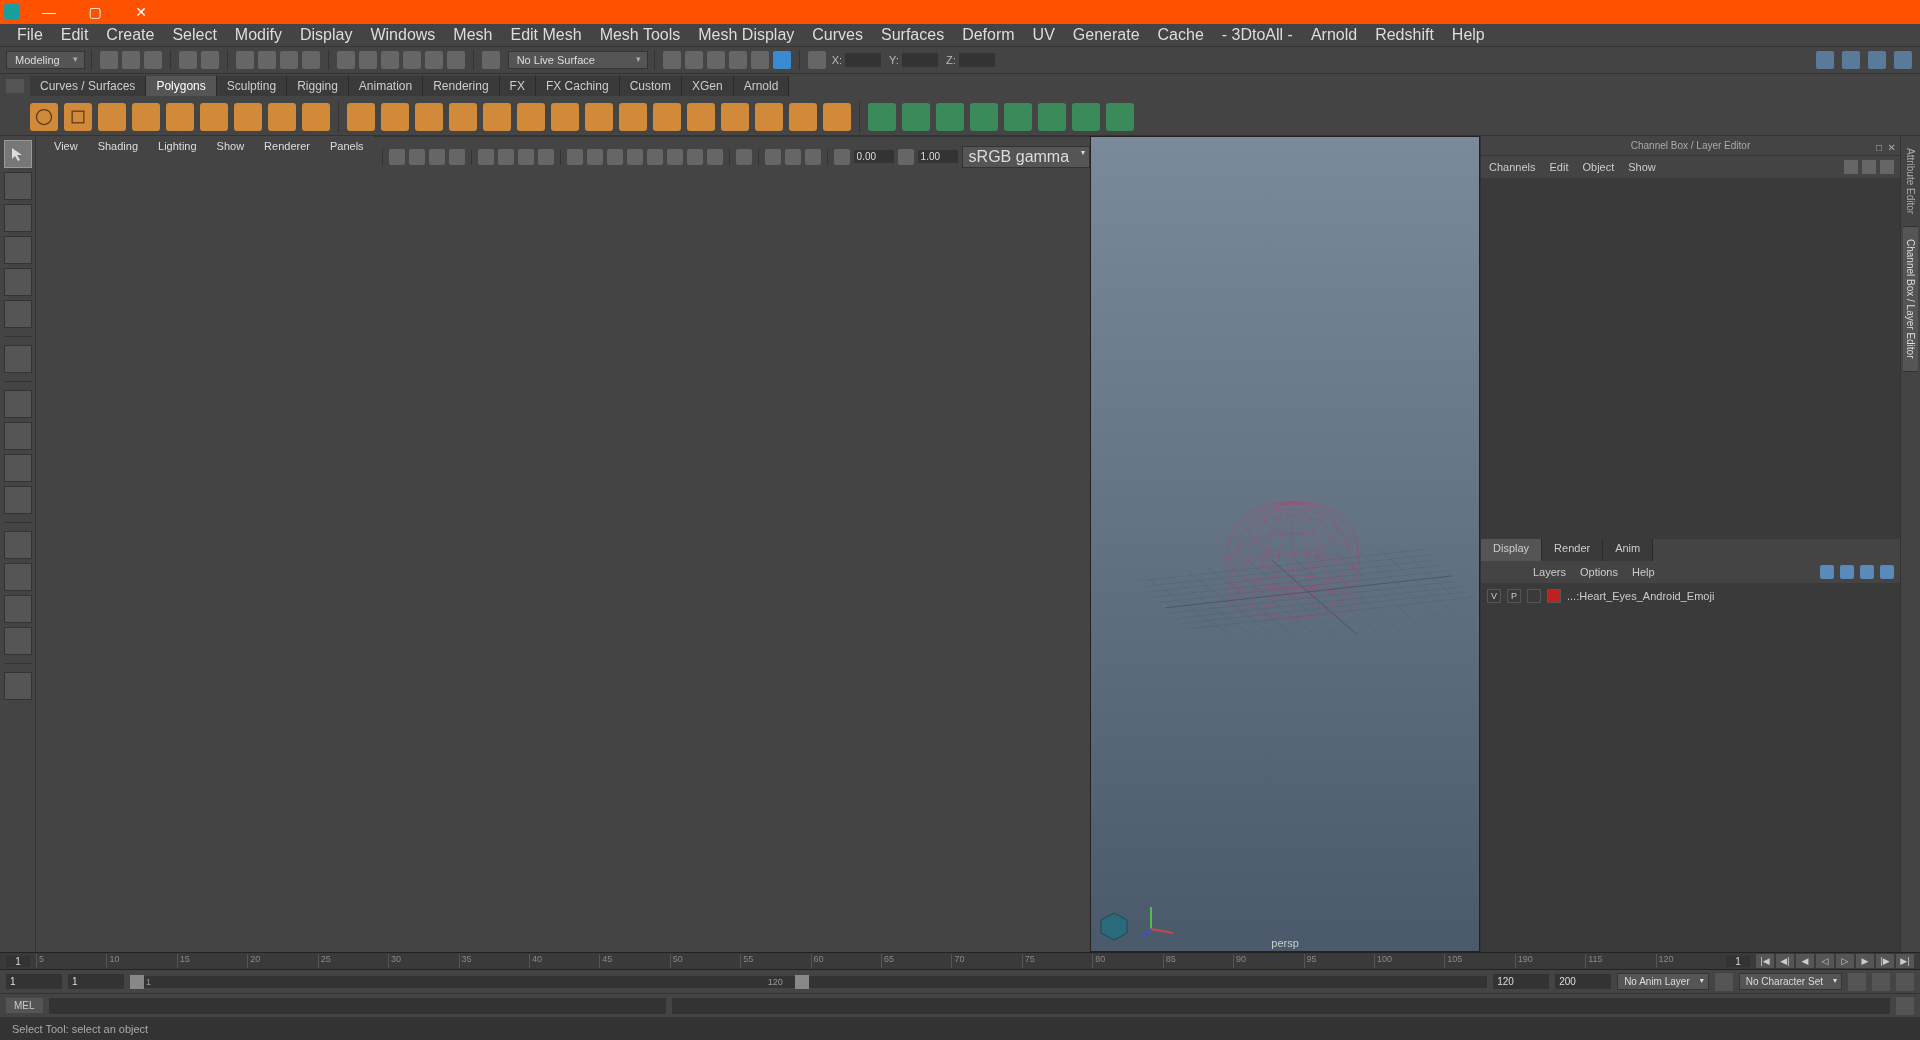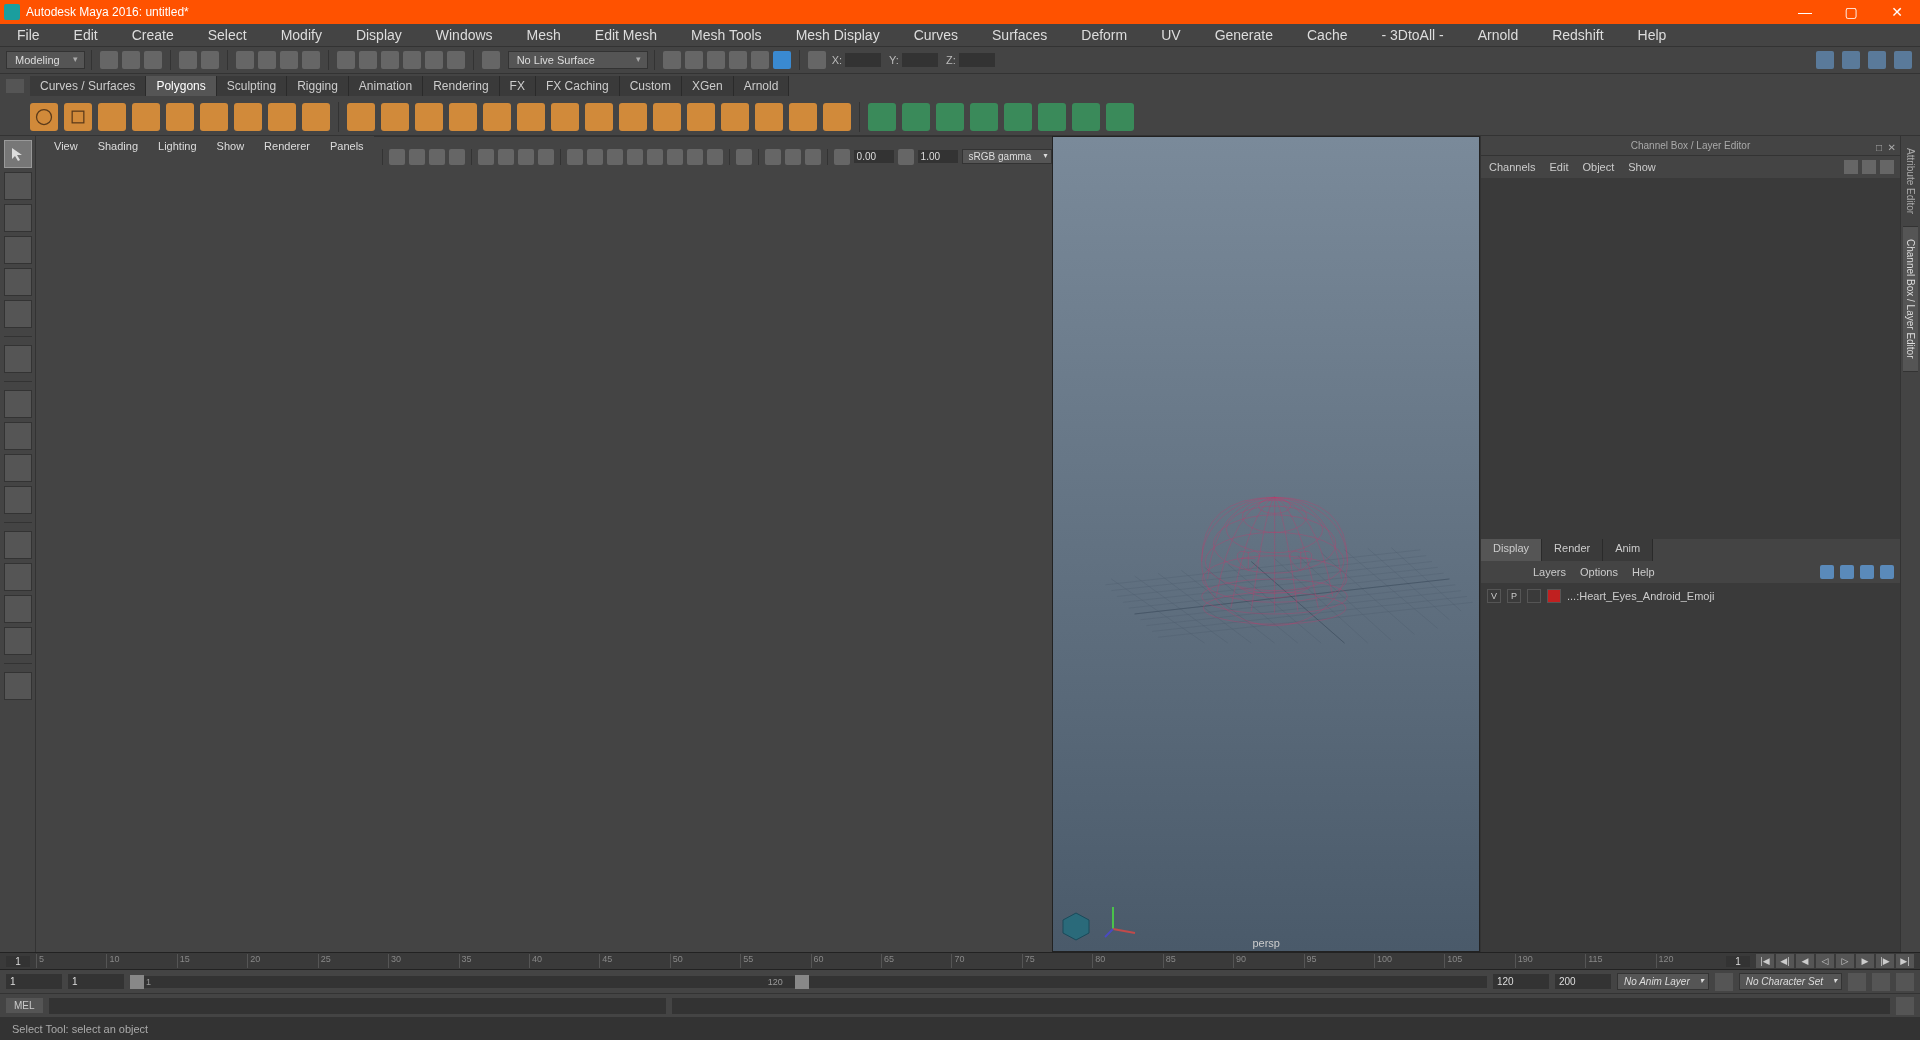--- a/index.html
+++ b/index.html
@@ -6,21 +6,21 @@
 body { background: #444444; color: #ccc; font-size: 11px; overflow: hidden; width: 1920px; height: 1040px; }
 
 
 .titlebar { background: #ff5200; height: 24px; display: flex; align-items: center; padding-left: 4px; color: #fff; font-size: 12px; }
 .titlebar .appicon { width: 16px; height: 16px; background: #1a9e9e; margin-right: 6px; border-radius: 2px; }
 .titlebar .title { flex: 1; }
 .titlebar .winbtns { display: flex; }
 .titlebar .winbtn { width: 46px; height: 24px; display: flex; align-items: center; justify-content: center; color: #fff; font-size: 14px; }
 
 
-.menubar { background: #444444; height: 22px; display: flex; align-items: flex-start; padding-left: 8px; gap: 16px; font-size: 14px; color: #ddd; }
+.menubar { background: #444444; height: 22px; display: flex; align-items: flex-start; padding-left: 8px; gap: 0; font-size: 16px; color: #ddd; }
 .menubar .menuitem { padding: 0 9px; height: 22px; display: flex; align-items: center; cursor: default; }
 
 
 .shelfrow { background: #444444; height: 28px; display: flex; align-items: center; border-top: 1px solid #333; border-bottom: 1px solid #333; }
 .shelfrow .modesel { background: #555; border: 1px solid #333; padding: 2px 24px 2px 8px; font-size: 11px; color: #ddd; margin-left: 6px; position: relative; }
 .shelfrow .modesel::after { content: "▾"; position: absolute; right: 6px; font-size: 9px; color: #aaa; }
 .shelfrow .sep { width: 1px; height: 20px; background: #333; margin: 0 6px; }
 .shelfrow .ticon { width: 18px; height: 18px; margin: 0 2px; background: #666; border-radius: 2px; }
 .shelfrow .xyz { font-size: 11px; color: #bbb; padding: 0 4px; }
 .shelfrow .xyz input { background: #333; border: none; width: 36px; color: #ddd; font-size: 11px; padding: 1px 2px; }
@@ -50,21 +50,21 @@
 .toolbox .tsep { width: 28px; height: 1px; background: #333; margin: 4px 0; }
 
 
 .vpcol { flex: 1; display: flex; flex-direction: row; }
 .vpmenu { background: #444; height: 20px; display: flex; align-items: center; padding-left: 8px; gap: 0; font-size: 11px; color: #ddd; }
 .vpmenu .vm { padding: 0 10px; }
 .vptoolbar { background: #444; height: 40px; display: flex; align-items: center; padding-left: 6px; gap: 4px; border-top: 1px solid #333; }
 .vptoolbar .vicon { width: 16px; height: 16px; background: #666; border-radius: 2px; }
 .vptoolbar .vsep { width: 1px; height: 16px; background: #333; margin: 0 2px; }
 .vptoolbar .vval { background: #333; color: #ddd; border: none; width: 40px; font-size: 10px; padding: 1px 3px; }
-.vptoolbar .vdrop { background: #555; border: 1px solid #333; color: #ddd; font-size: 10px; padding: 1px 20px 1px 6px; position: relative; }
+.vptoolbar .vdrop { background: #555; border: 1px solid #333; color: #ddd; font-size: 16px; padding: 1px 20px 1px 6px; position: relative; }
 .vptoolbar .vdrop::after { content: "▾"; position: absolute; right: 4px; font-size: 8px; }
 
 .viewport { flex: 1; background: linear-gradient(to bottom, #7a8a9a 0%, #4a5a6a 100%); position: relative; border: 1px solid #222; }
 .viewport .axisgizmo { position: absolute; left: 12px; bottom: 12px; width: 40px; height: 40px; }
 .viewport .persp { position: absolute; bottom: 2px; left: 50%; transform: translateX(-50%); color: #ccc; font-size: 11px; }
 .viewport .cubegizmo { position: absolute; left: 8px; bottom: 8px; }
 
 
 .rightpanel { width: 440px; background: #444; display: flex; border-left: 1px solid #333; }
 .channelbox { flex: 1; display: flex; flex-direction: column; }
@@ -99,40 +99,39 @@
 .timeline .playctrl { display: flex; gap: 2px; padding-right: 6px; }
 .timeline .pc { width: 18px; height: 14px; background: #555; display: flex; align-items: center; justify-content: center; font-size: 9px; }
 
 
 .rangerow { height: 24px; background: #444; display: flex; align-items: center; gap: 6px; padding: 0 6px; border-bottom: 1px solid #333; }
 .rangerow .rval { width: 56px; background: #333; border: none; color: #ddd; font-size: 10px; padding: 2px 4px; }
 .rangerow .rslider { flex: 1; height: 12px; background: #333; position: relative; display: flex; align-items: center; }
 .rangerow .rslider .rhandle { position: absolute; width: 14px; height: 14px; background: #888; left: 0; }
 .rangerow .rslider .rhandle2 { position: absolute; width: 14px; height: 14px; background: #888; left: 49%; }
 .rangerow .rslider .rmark { position: absolute; font-size: 9px; color: #999; }
-.rangerow .rdrop { background: #555; border: 1px solid #333; font-size: 10px; color: #ddd; padding: 2px 18px 2px 6px; position: relative; font-style: italic; }
+.rangerow .rdrop { background: #555; border: 1px solid #333; font-size: 10px; color: #ddd; padding: 2px 18px 2px 6px; position: relative; }
 .rangerow .rdrop::after { content: "▾"; position: absolute; right: 4px; font-size: 8px; }
 .rangerow .ricon { width: 18px; height: 18px; background: #555; }
 
 
 .cmdrow { height: 24px; background: #444; display: flex; align-items: center; gap: 6px; padding: 0 6px; border-bottom: 1px solid #333; }
 .cmdrow .cmdlabel { background: #555; padding: 2px 8px; font-size: 10px; }
 .cmdrow .cmdinput { flex: 1; max-width: 640px; background: #333; border: none; height: 16px; color: #ddd; font-size: 10px; padding: 0 4px; }
 .cmdrow .cmdoutput { flex: 2; background: #333; border: none; height: 16px; }
 .cmdrow .cmdicon { width: 18px; height: 18px; background: #555; }
 
 
 .helpline { height: 22px; background: #333; display: flex; align-items: center; padding-left: 12px; font-size: 11px; color: #aaa; }
 </style>
 </head>
 <body>
 
 <div class="titlebar">
   <div class="appicon"></div>
-  <div class="title">Autodesk Maya 2016: untitled*</div>
   <div class="winbtns">
     <div class="winbtn">—</div>
     <div class="winbtn">▢</div>
     <div class="winbtn">✕</div>
   </div>
 </div>
 
 <div class="menubar" id="menubar">
     <div class="menuitem">File</div>
     <div class="menuitem">Edit</div>

